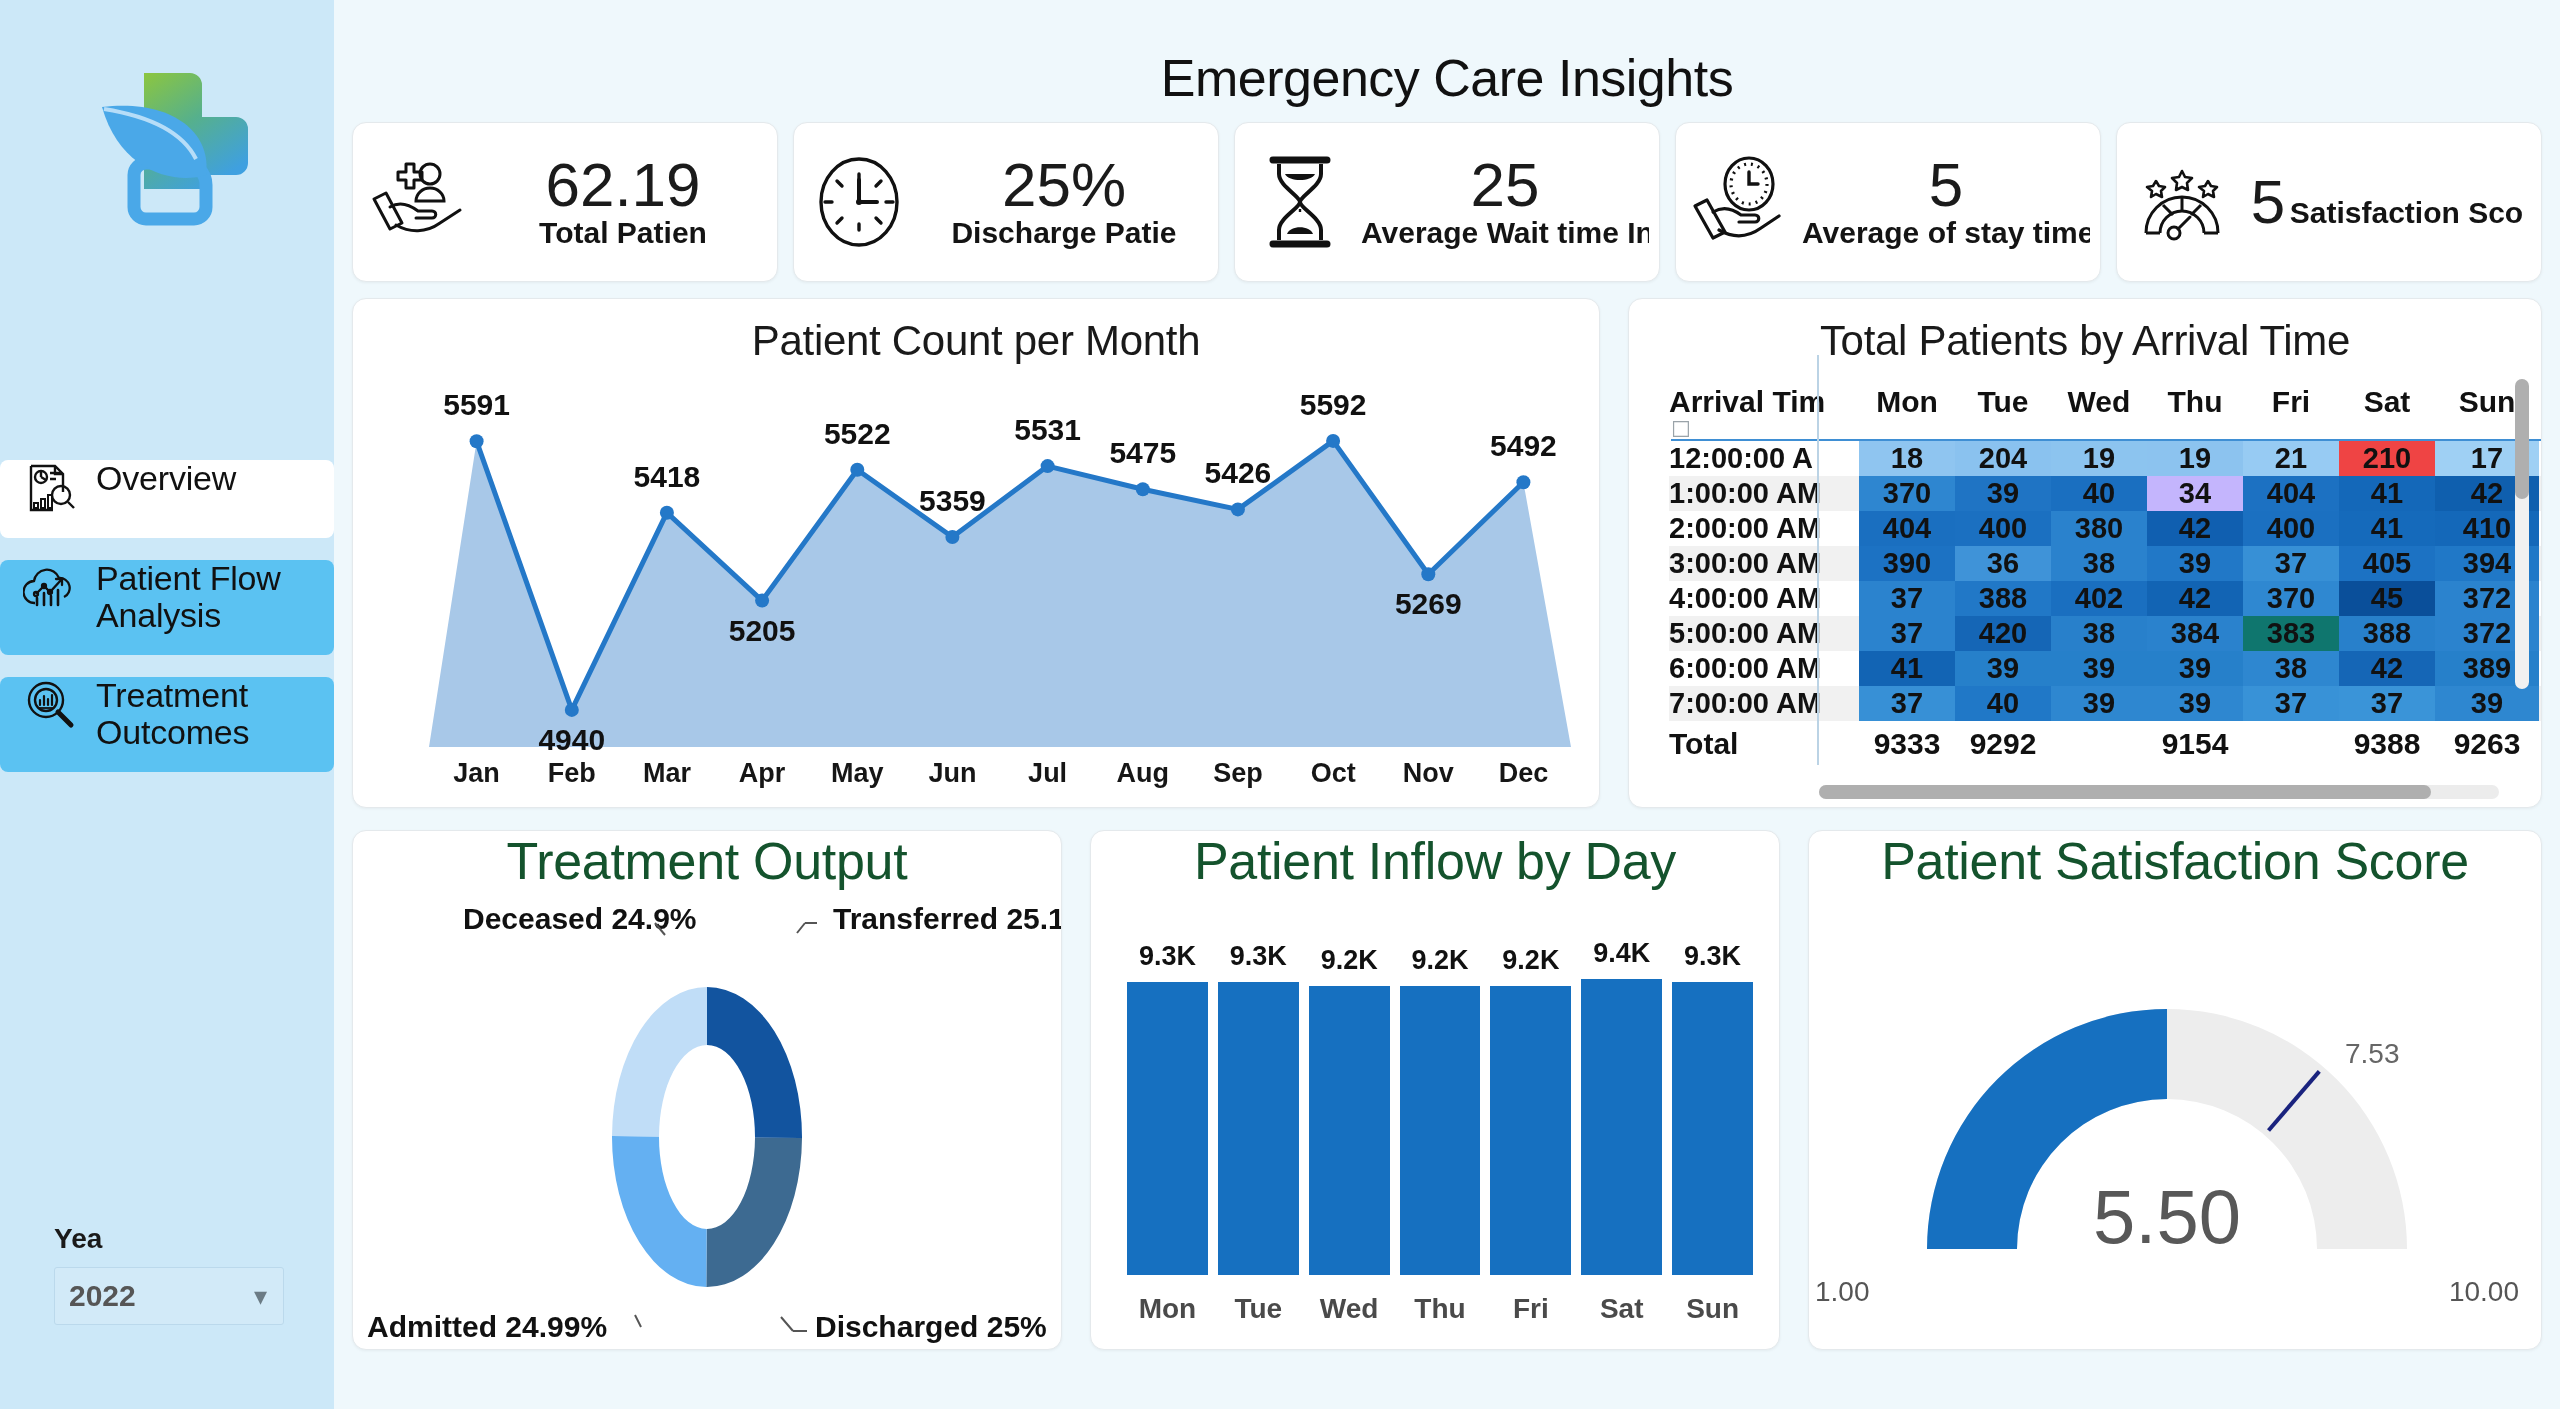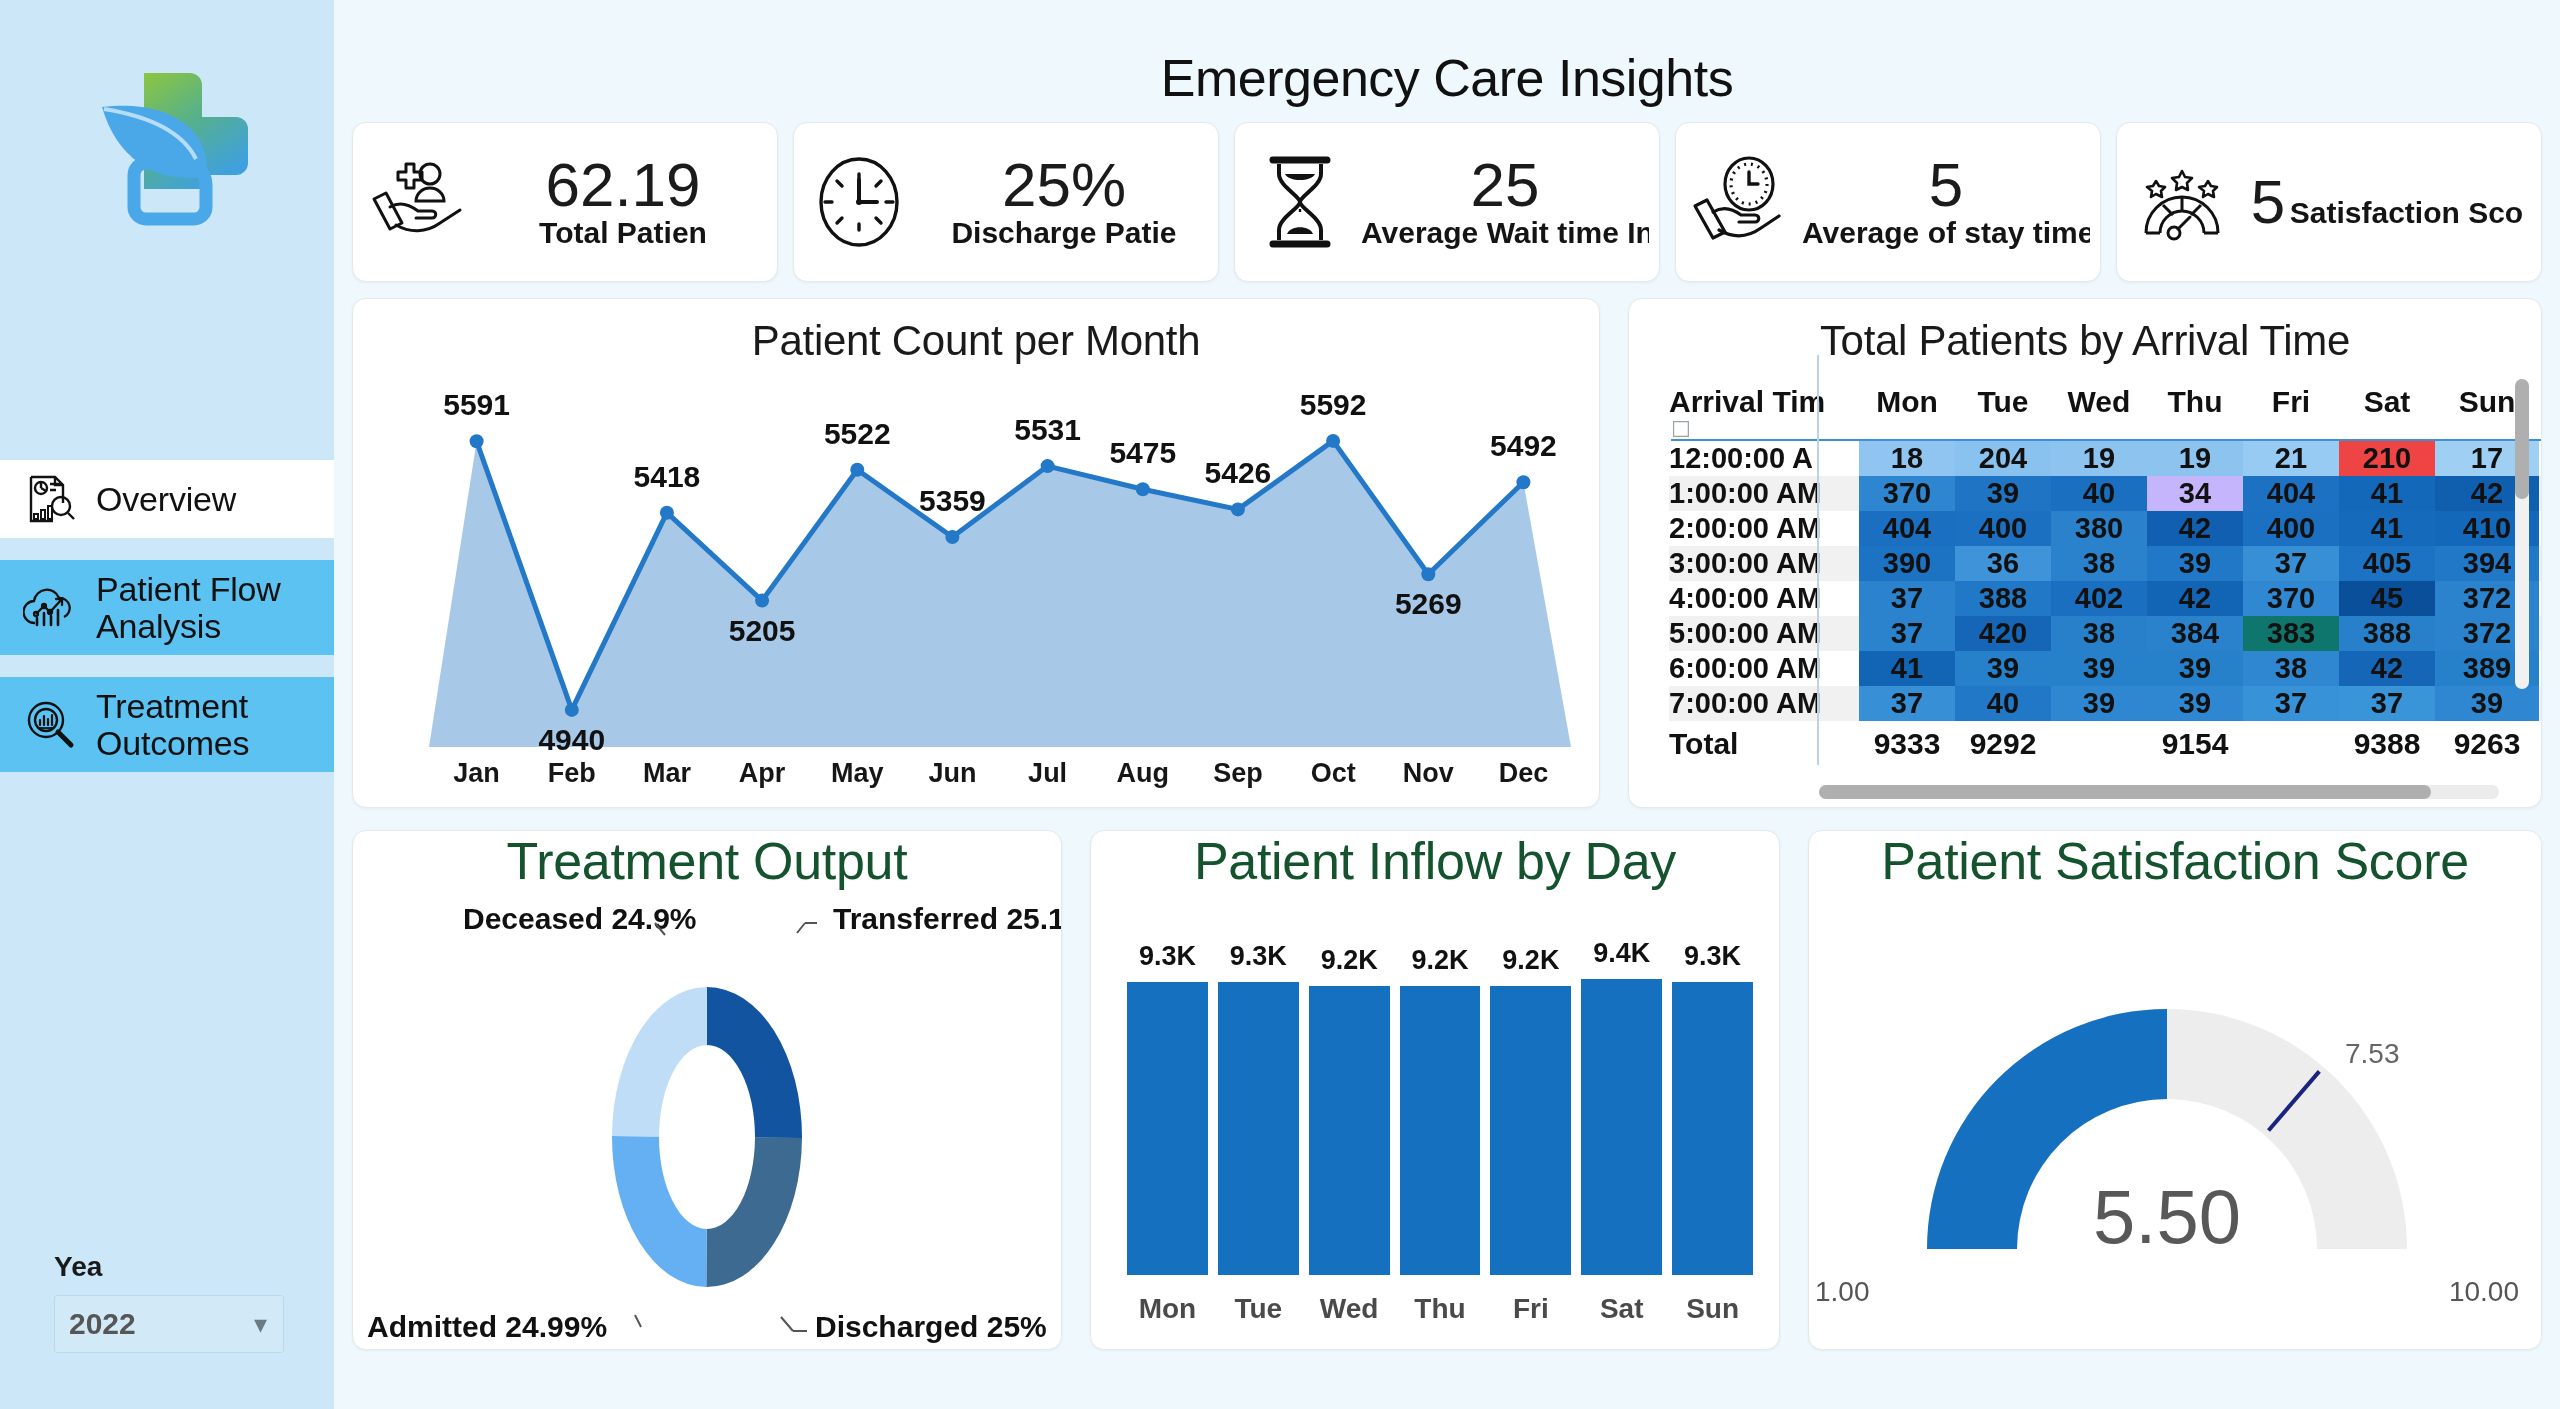--- a/index.html
+++ b/index.html
@@ -14,31 +14,31 @@
   .sidebar {
     width:334px; flex:0 0 334px; height:1409px;
     background:#CCE8F8;
     position:relative;
   }
   .logo-wrap { width:334px; height:310px; display:flex; align-items:center; justify-content:center; }
   .logo { width:210px; height:200px; }
 
   .nav { margin-top:150px; }
   .nav-item {
-    display:flex; align-items:center; gap:18px;
-    height:78px; padding-left:22px;
+    display:flex; align-items:flex-start; gap:18px;
+    height:78px; padding-left:22px;border-radius:8px;
   }
   .nav-item.plain { background:#FFFFFF; }
   .nav-item.active { background:#5BC2F2; }
   .nav-item + .nav-item { margin-top:22px; }
   .nav-icon { width:56px; flex:0 0 56px; height:56px; display:flex; align-items:center; justify-content:center; }
   .nav-label { font-size:34px; color:#111; line-height:1.08; letter-spacing:-0.2px; }
   .nav-item.two-line { height:95px; }
 
-  .slicer { position:absolute; left:54px; bottom:56px; width:230px; }
+  .slicer { position:absolute; left:54px; bottom:84px; width:230px; }
   .slicer-label { font-size:28px; font-weight:bold; color:#1a1a1a; margin-bottom:12px; }
   .slicer-box {
     height:58px; border:1px solid #BBD9EC; border-radius:3px;
     background:rgba(255,255,255,0.12);
     display:flex; align-items:center; justify-content:space-between;
     padding:0 16px 0 14px;
   }
   .slicer-value { font-size:30px; font-weight:bold; color:#565656; }
   .slicer-caret { font-size:26px; color:#6b7b85; font-family:"DejaVu Sans", sans-serif; }
 

